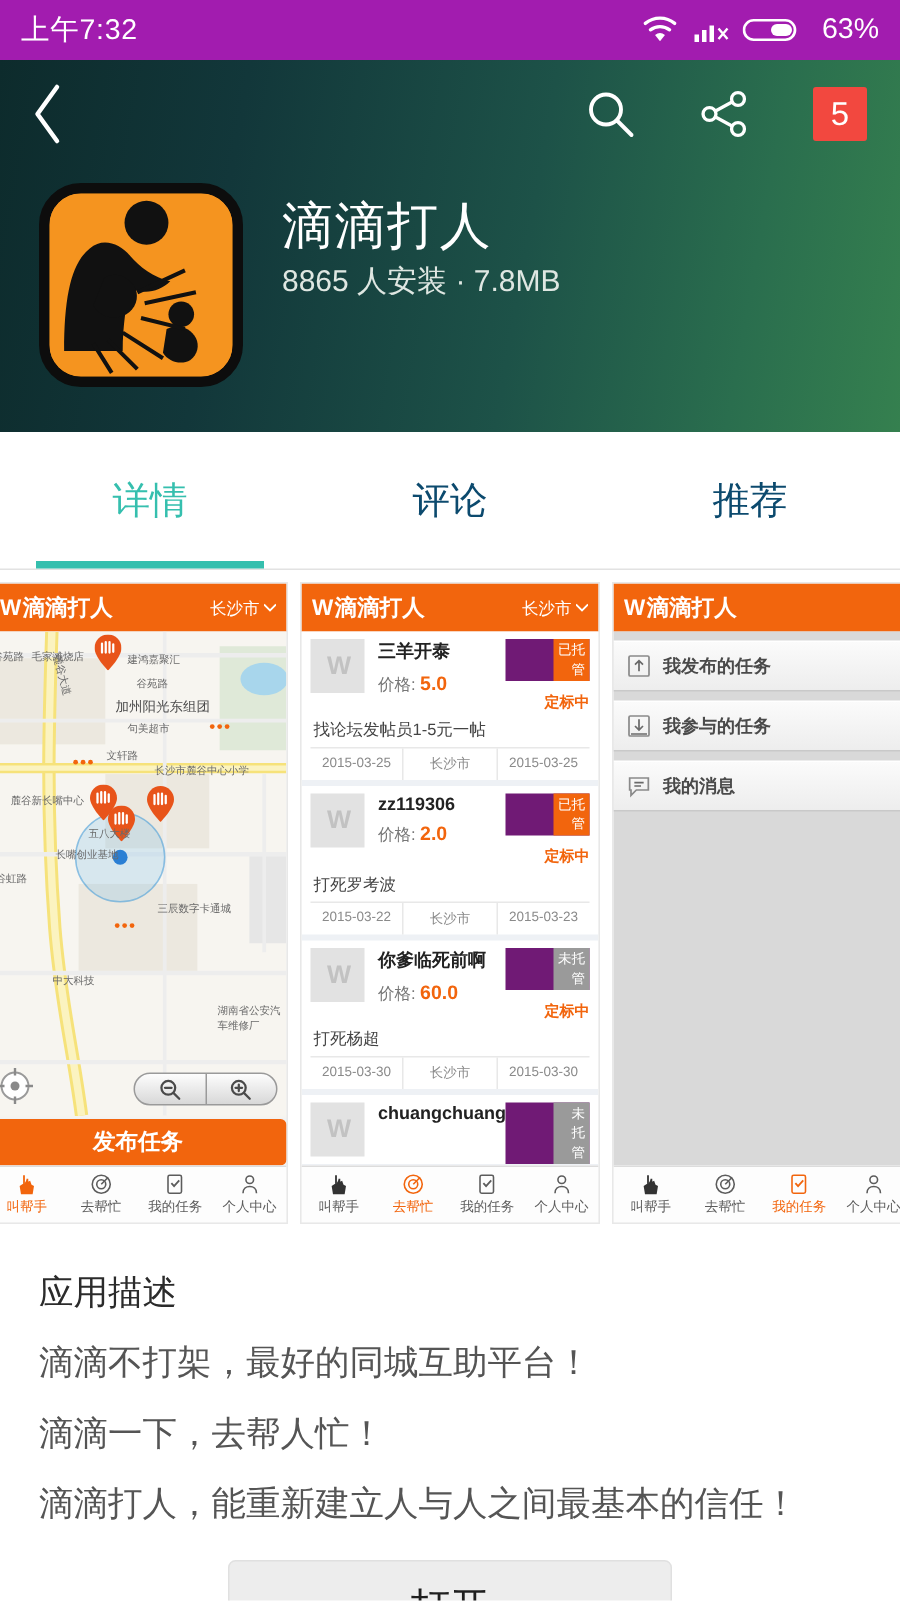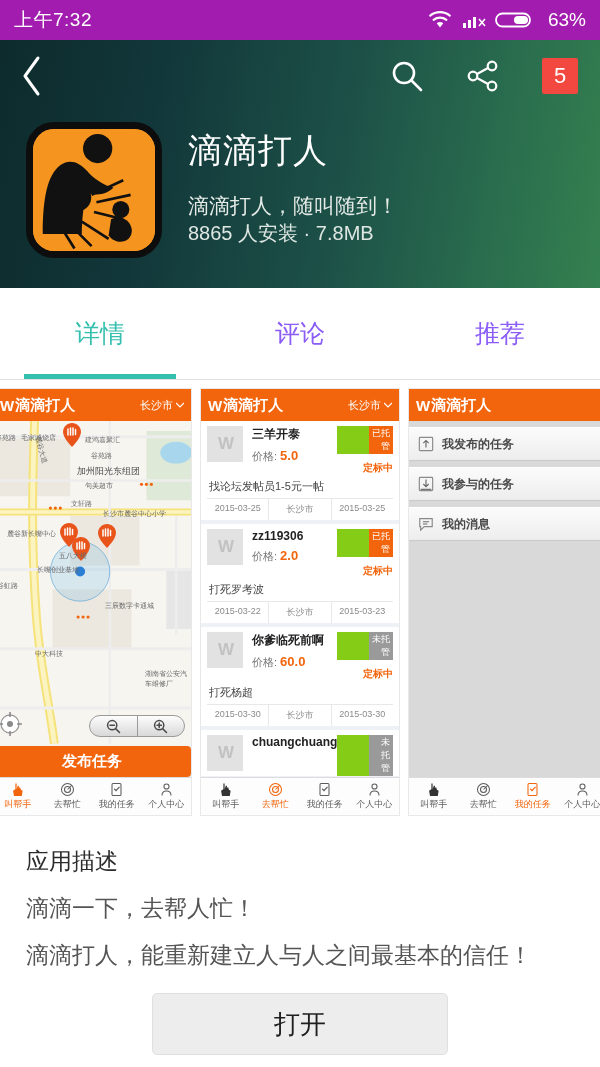--- a/index.html
+++ b/index.html
@@ -57,21 +57,21 @@
   .app-stats { font-size: 20px; color: #dfe7e2; }
 
   
   .tabs {
     height: 92px; display: flex; background: #ffffff;
     border-bottom: 1px solid #e2e2e2;
   }
   .tab {
     flex: 1; display: flex; flex-direction: column;
     align-items: center; justify-content: center;
-    font-size: 25px; color: #8b5cf6; cursor: pointer; position: relative;
+    font-size: 25px; color: #0c4a6e; cursor: pointer; position: relative;
   }
   .tab.active { color: #35bfae; }
   .tab.active::after {
     content: ""; position: absolute; left: 12%; right: 12%; bottom: 0;
     height: 5px; background: #35bfae;
   }
 
   
   .shots {
     height: 440px; display: flex; gap: 8px;
@@ -132,21 +132,21 @@
   .li-mid { flex: 1; padding-left: 9px; }
   .li-user { font-size: 12px; font-weight: 700; color: #222; }
   .li-price { font-size: 11px; color: #777; margin-top: 5px; }
   .li-price b { color: #f2650d; font-size: 13px; font-weight: 700; margin-left: 3px; }
   .li-right { width: 56px; text-align: right; }
   .li-tag {
     display: inline-block; font-size: 9px; color: #fff; padding: 1px 3px;
     background: #f2650d;
   }
   .li-tag.gray { background: #9a9a9a; }
-  .li-tag-wrap { background:#84cc16; display:flex; justify-content:flex-end;padding-left:32px; }
+  .li-tag-wrap { background:#701a75; display:flex; justify-content:flex-end;padding-left:32px; }
   .li-state { font-size: 10px; color: #f2650d; margin-top: 7px; font-weight: 700; }
   .li-desc { font-size: 11px; color: #444; padding: 4px 0 4px 2px; }
   .li-foot {
     display: flex; border-top: 1px solid #e8e8e8; font-size: 9px; color: #8a8a8a;
   }
   .li-foot div { flex: 1; text-align: center; padding: 4px 0; }
   .li-foot div + div { border-left: 1px solid #e8e8e8; }
 
   
   .menu-body { position: absolute; top: 32px; left: 0; right: 0; bottom: 38px; background: #d9d9d9; padding-top: 6px; }
@@ -249,21 +249,20 @@
         <circle cx="53" cy="16" r="12" fill="#111"></circle>
         <path d="M8 86c0-30 4-48 14-56 7-6 16-3 22 4 5 6 13 12 22 14-6 6-14 7-22 4-2 8-4 20-4 34z" fill="#111"></path>
         <path d="M30 46c7-4 14 0 17 6 2 5 0 11-5 14-7 4-15 1-18-5z" fill="#111"></path>
         <circle cx="72" cy="66" r="7" fill="#111"></circle>
         <path d="M64 74c6-3 13-1 16 5 2 4 1 9-3 12-5 3-12 1-15-4z" fill="#111"></path>
         <path d="M48 54l26-12M52 60l28-6M50 68l24 6M40 76l22 14M32 80l16 16M24 82l10 16" stroke="#111" stroke-width="2.2" fill="none"></path>
       </svg>
     </div>
     <div class="app-meta">
       <div class="app-title">滴滴打人</div>
-      <div class="app-sub">滴滴打人，随叫随到！</div>
       <div class="app-stats">8865 人安装  ·  7.8MB</div>
     </div>
   </div>
 </div>
 
 <div class="tabs">
   <div class="tab active">
       <span>详情</span>
     </div>
   <div class="tab">
@@ -620,19 +619,20 @@
           </svg>
         <span>个人中心</span>
       </div>
     </div>
   </div>
 
 </div>
 
 <div class="desc">
   <div class="desc-title">应用描述</div>
+  <div class="desc-line">滴滴不打架，最好的同城互助平台！</div>
   <div class="desc-line">滴滴一下，去帮人忙！</div>
   <div class="desc-line">滴滴打人，能重新建立人与人之间最基本的信任！</div>
 </div>
 
 <div class="open-wrap">
   <div class="open-btn">打开</div>
 </div>
 
 </body></html>

